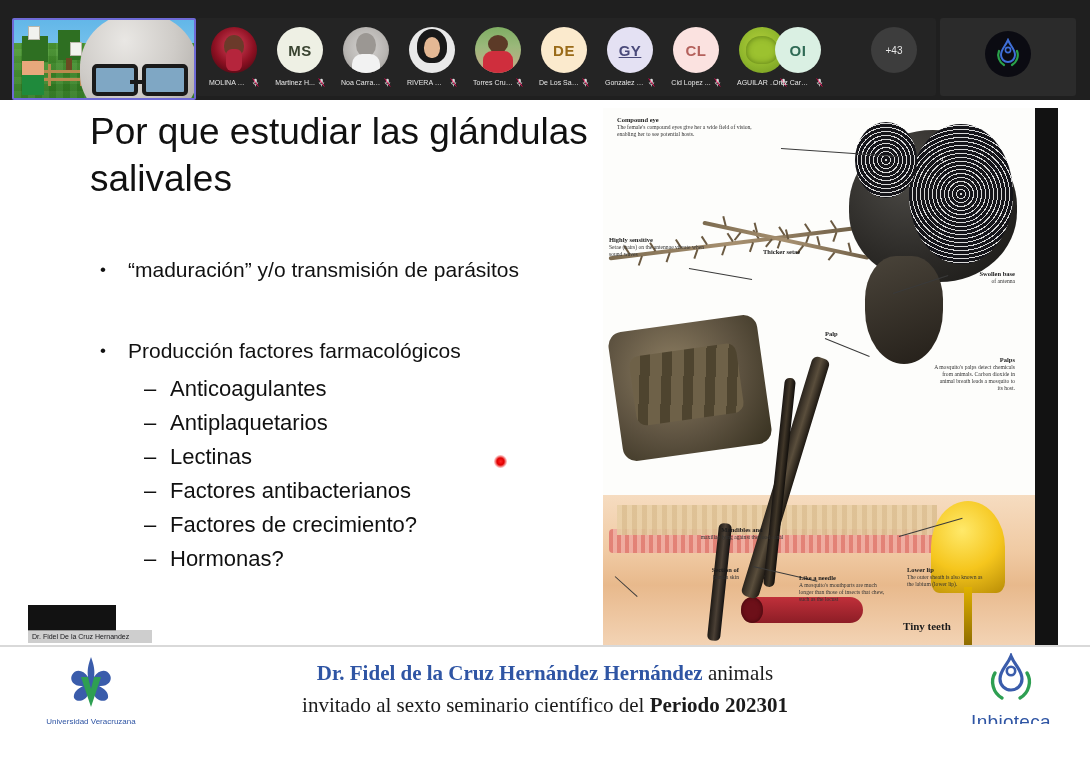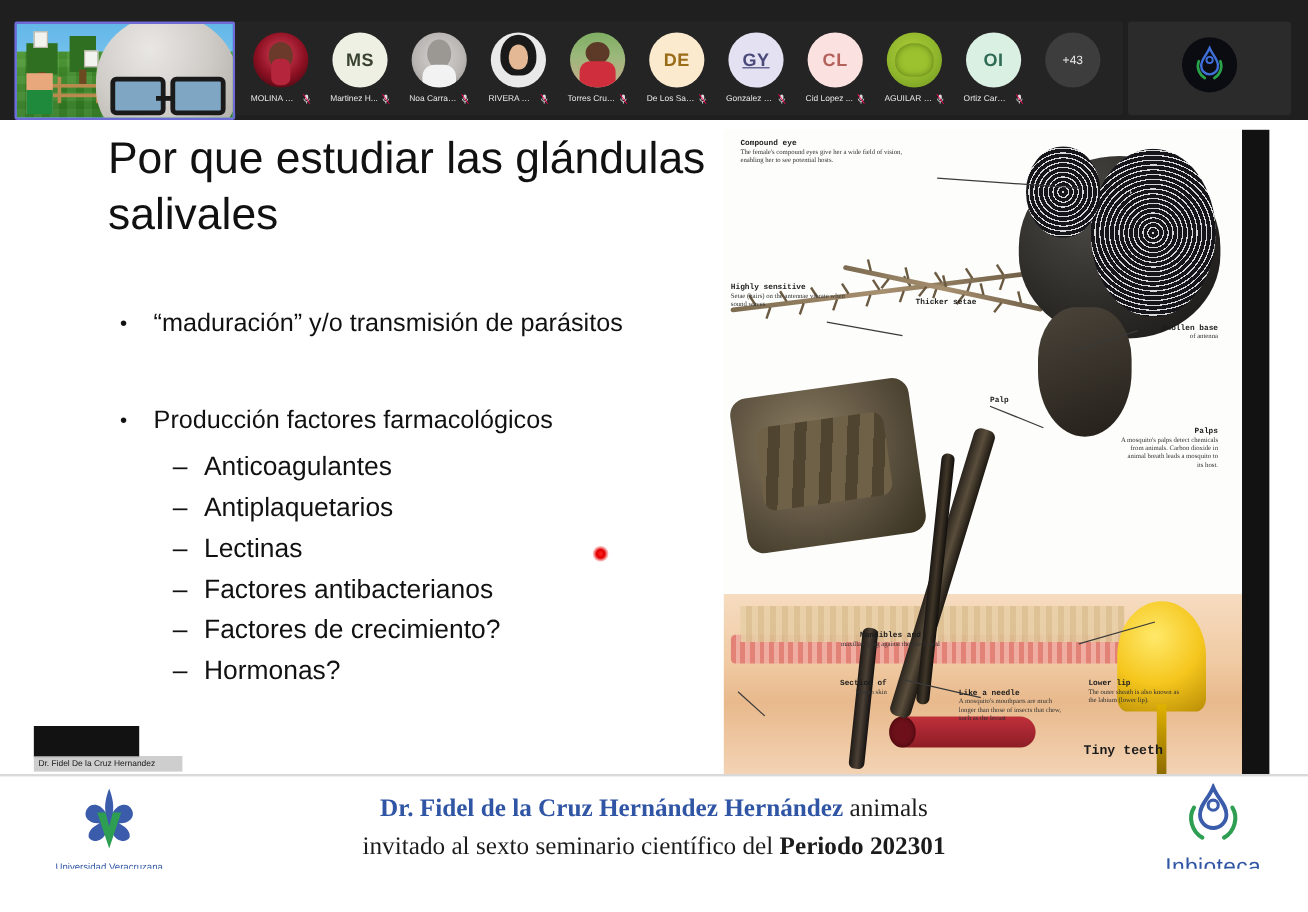--- a/index.html
+++ b/index.html
@@ -217,21 +217,21 @@
     border-radius:50% 50% 12% 12%;
     background:radial-gradient(circle at 42% 32%,#ffe96a 0%,#f5c61d 52%,#b88c05 100%);
   }
   .fig-teeth:after{
     content:"";position:absolute;left:50%;bottom:-54px;margin-left:-4px;width:8px;height:60px;
     background:linear-gradient(#e0b200,#8c6a00);border-radius:0 0 3px 3px;
   }
   .lbl{
     position:absolute;font-family:"Liberation Serif",serif;color:#1c1c1c;
   }
-  .lbl .h{font-weight:bold;font-size:6.5px;display:block;line-height:8px;font-family:Liberation Mono, monospace;}
+  .lbl .h{font-weight:bold;font-size:6.5px;display:block;line-height:8px;}
   .lbl .d{font-size:5.6px;display:block;line-height:7px;color:#333;}
   .lbl.big .h{font-size:11px;line-height:13px;}
   .leader{position:absolute;height:1px;background:#3a3a3a;transform-origin:left center;}
 
   
   .banner{
     position:absolute;left:0;top:645px;width:1090px;height:115px;background:#ffffff;
   }
   .banner-rule{position:absolute;left:0;top:0;width:1090px;height:2px;background:#d9d9d9;}
   .banner-text{
@@ -412,21 +412,21 @@
           <span class="txt">AGUILAR C...</span>
           <svg class="micoff" viewBox="0 0 8 11">
               <rect x="2.4" y="0.8" width="3.2" height="5.6" rx="1.6" fill="#ddd"></rect>
               <path d="M1.2 5.2a2.8 2.8 0 0 0 5.6 0" stroke="#ddd" stroke-width="0.9" fill="none"></path>
               <line x1="4" y1="8" x2="4" y2="10.2" stroke="#ddd" stroke-width="0.9"></line>
               <line x1="0.6" y1="0.6" x2="7.4" y2="10.4" stroke="#f05" stroke-width="1"></line>
             </svg>
         </div>
       </div>
 
-      <div class="ptile" style="left:604px;">
+      <div class="ptile" style="left:574px;">
         <div class="pav" style="background:#daf0e3;color:#2f6a55;">
             <span>OI</span>
           </div>
         <div class="pname">
           <span class="txt">Ortiz Carmo...</span>
           <svg class="micoff" viewBox="0 0 8 11">
               <rect x="2.4" y="0.8" width="3.2" height="5.6" rx="1.6" fill="#ddd"></rect>
               <path d="M1.2 5.2a2.8 2.8 0 0 0 5.6 0" stroke="#ddd" stroke-width="0.9" fill="none"></path>
               <line x1="4" y1="8" x2="4" y2="10.2" stroke="#ddd" stroke-width="0.9"></line>
               <line x1="0.6" y1="0.6" x2="7.4" y2="10.4" stroke="#f05" stroke-width="1"></line>

